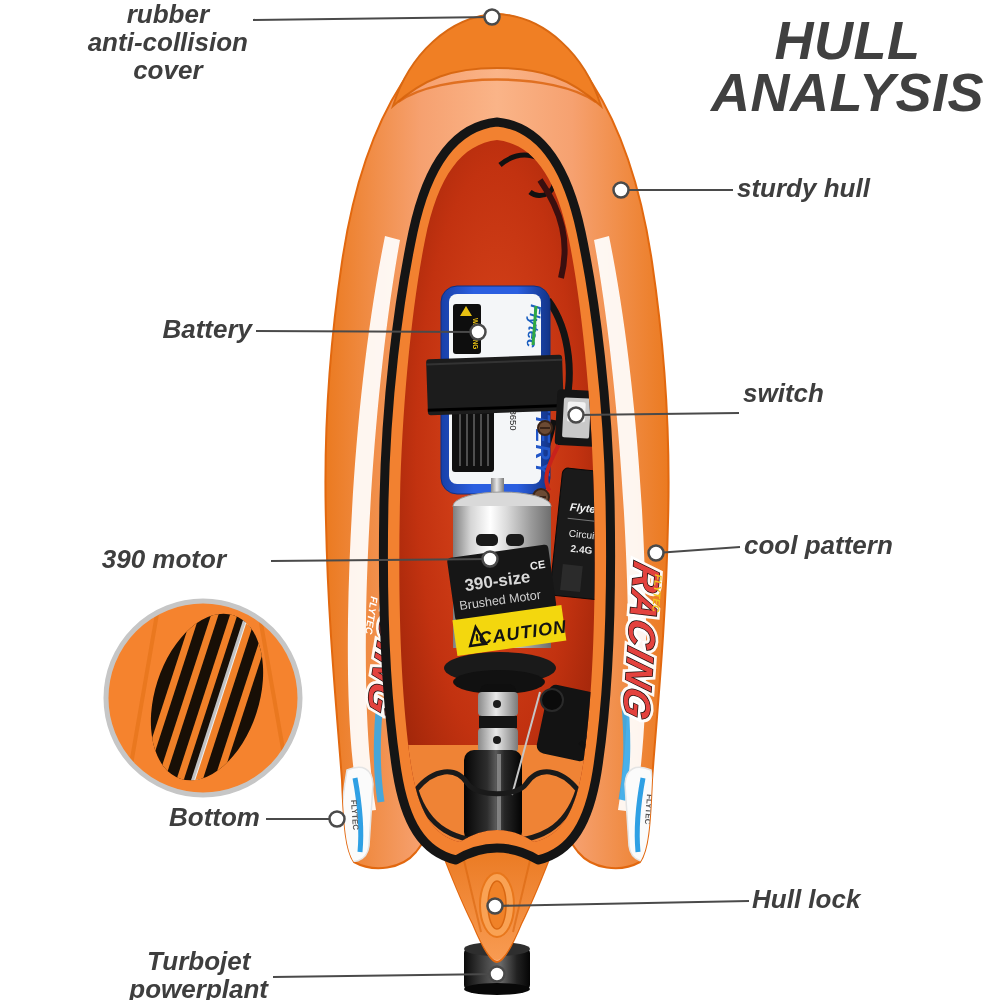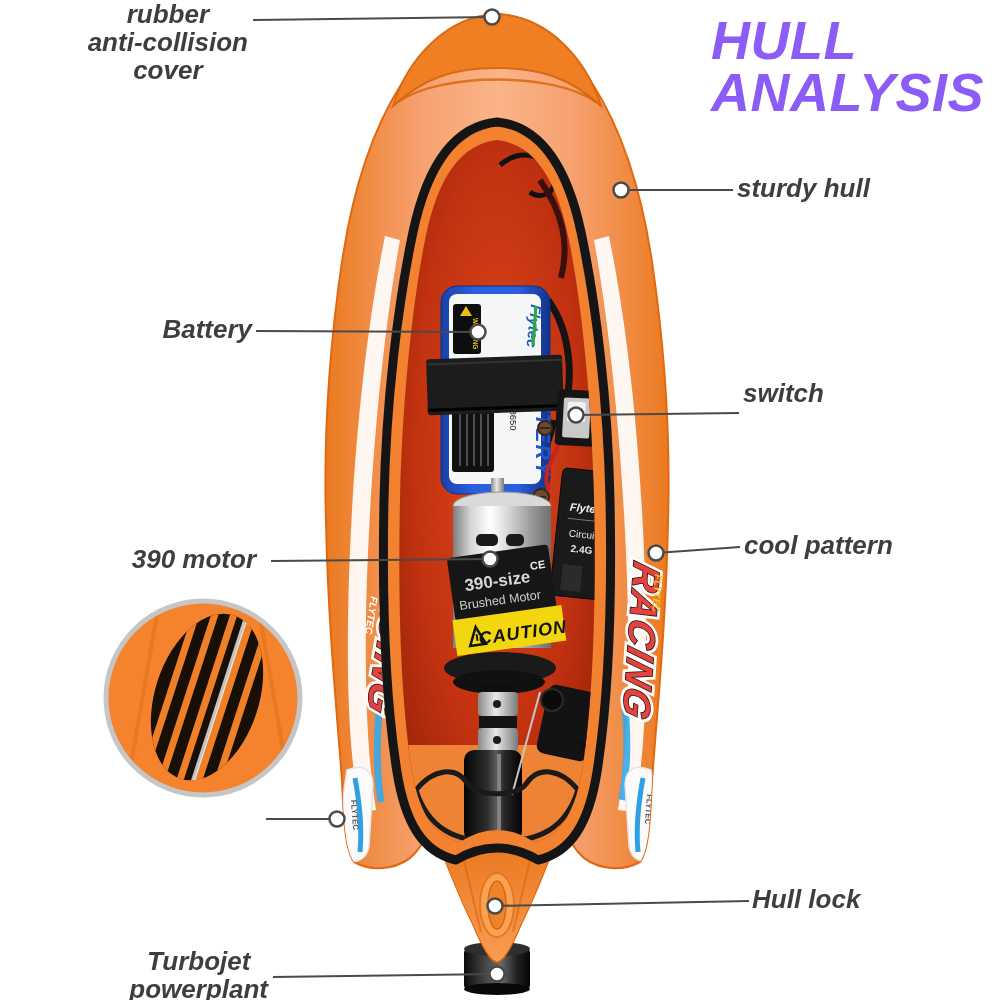--- a/index.html
+++ b/index.html
@@ -1,22 +1,22 @@
 <!DOCTYPE html>
 <html><head>
 <meta charset="utf-8">
 <style>
   html,body{margin:0;padding:0;background:#fff;width:1000px;height:1000px;overflow:hidden}
   #stage{position:relative;width:1000px;height:1000px;background:#fff;font-family:"Liberation Sans",sans-serif}
   #stage svg{position:absolute;left:0;top:0}
   .lbl{position:absolute;font:italic 600 26px/1.07 "Liberation Sans",sans-serif;color:#3E3E3E;white-space:nowrap}
   .lbl.ra{text-align:center}
   .ln{display:block}
-  #title{position:absolute;top:14px;right:16px;text-align:left;
-         font:italic 800 54px/0.97 "Liberation Sans",sans-serif;color:#8b5cf6;letter-spacing:.5px}
+  #title{position:absolute;top:14px;right:16px;text-align:center;
+         font:italic 800 54px/0.97 "Liberation Sans",sans-serif;color:#404040;letter-spacing:.5px}
 </style>
 </head>
 <body>
 
 <div id="stage">
 
 <svg width="1000" height="1000" viewBox="0 0 1000 1000">
   <defs>
     <linearGradient id="gradDeck" x1="0" y1="0" x2="1" y2="0">
       <stop offset="0" stop-color="#EB7A20"></stop>
@@ -312,29 +312,30 @@
 </div>
 
 <div class="lbl ra" style="top:316px;right:748px">
   <span class="ln">Battery</span>
 </div>
 
 <div class="lbl" style="top:380px;left:743px">
   <span class="ln">switch</span>
 </div>
 
-<div class="lbl ra" style="top:546px;right:744px">
+<div class="lbl ra" style="top:546px;right:774px">
   <span class="ln">390 motor</span>
 </div>
 
 <div class="lbl" style="top:532px;left:744px">
   <span class="ln">cool pattern</span>
 </div>
 
 <div class="lbl ra" style="top:804px;right:740px">
+  <span class="ln">Bottom</span>
 </div>
 
 <div class="lbl" style="top:886px;left:752px">
   <span class="ln">Hull lock</span>
 </div>
 
 <div class="lbl ra" style="top:948px;right:732px">
   <span class="ln">Turbojet</span>
   <span class="ln">powerplant</span>
 </div>

